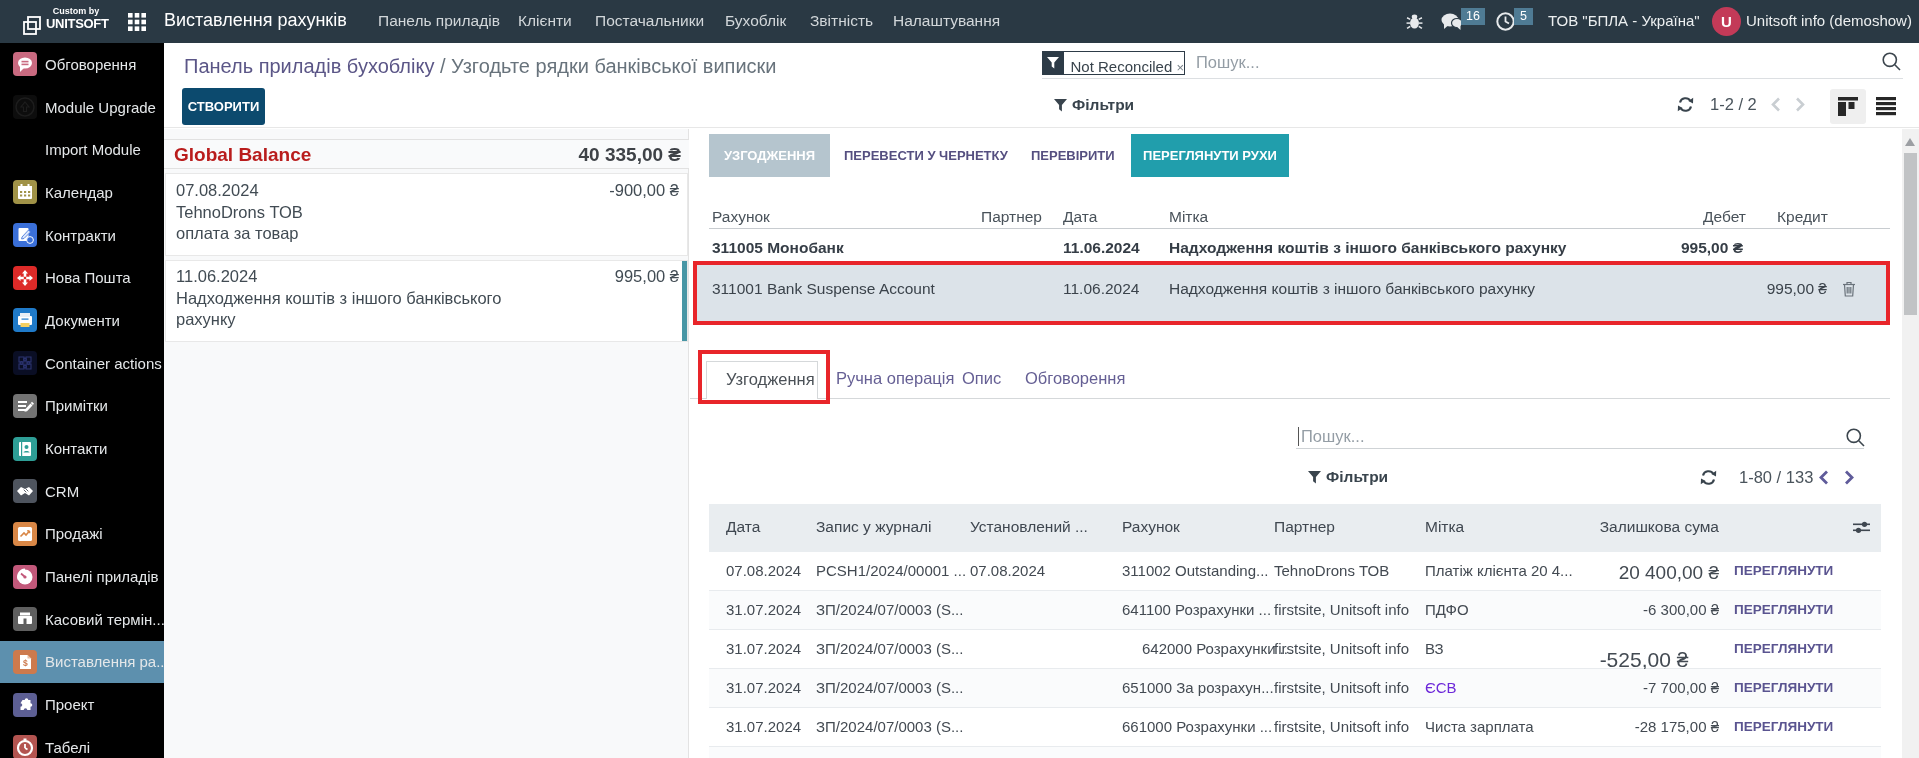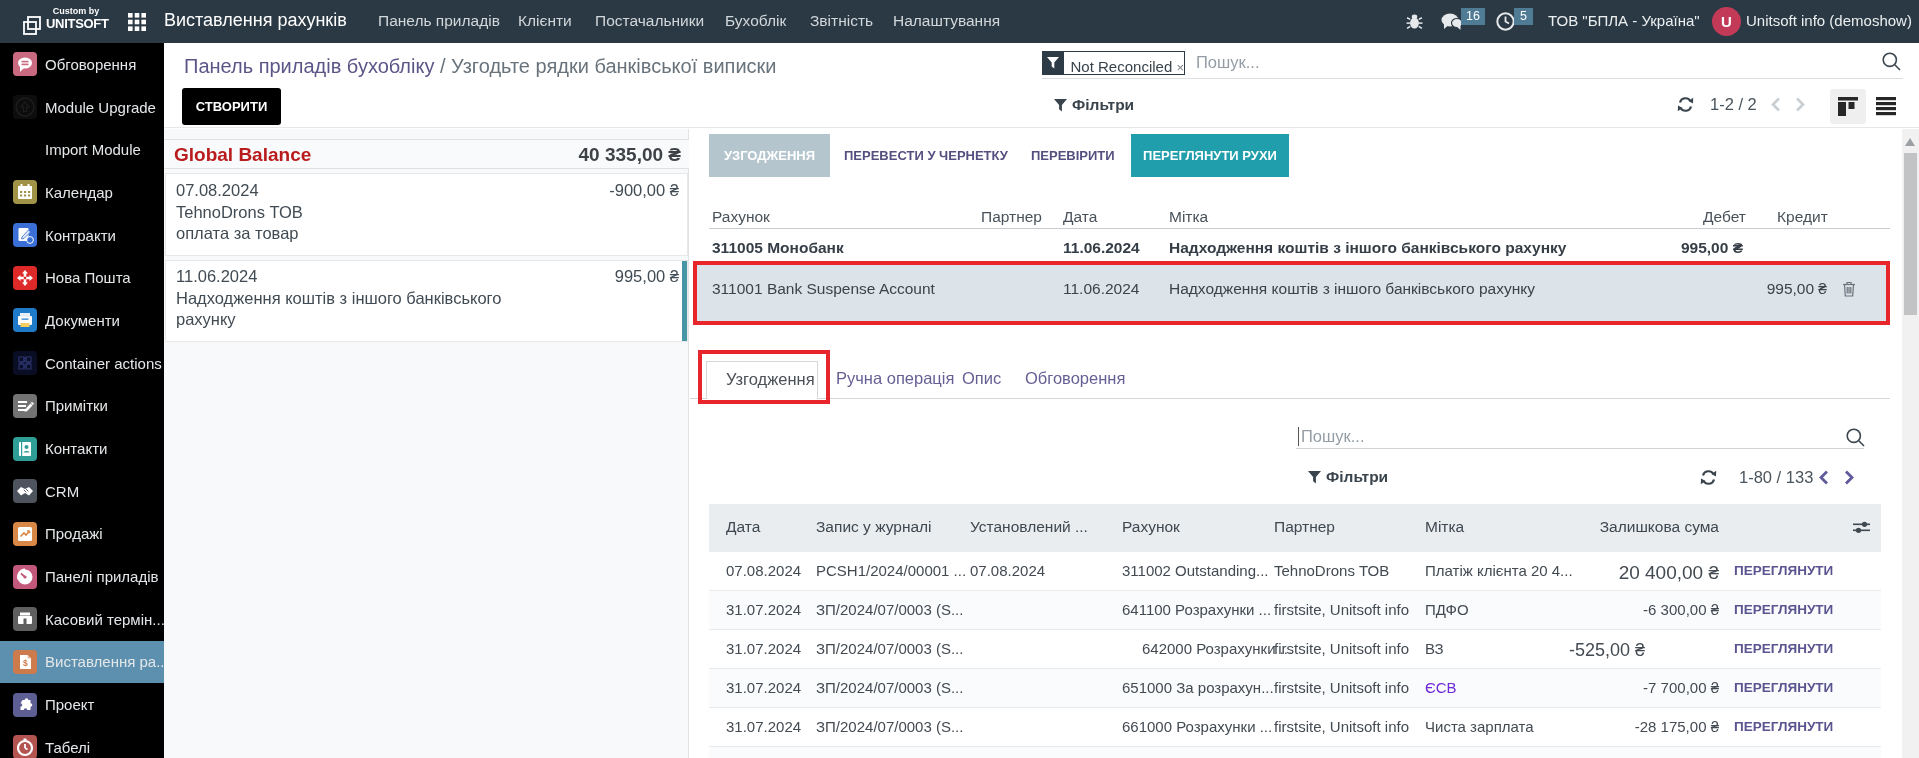--- a/index.html
+++ b/index.html
@@ -219,21 +219,21 @@
           <rect x="10.5" y="3.5" width="3" height="2.2" fill="#fff"></rect>
           <path d="M12 13 L12 9" stroke="#fff" stroke-width="1.8"></path>
           <path d="M12 13 L14.5 14.5" stroke="#fff" stroke-width="1.8"></path>
         </svg></div>
       <span>Табелі</span>
     </div>
   </div>
 
 <div id="controlpanel">
   <div class="abs" style="left:20px;top:12px;font-size:20px"><span style="color:#5b5687">Панель приладів бухобліку</span><span style="color:#68737c"> / Узгодьте рядки банківської виписки</span></div>
-  <div class="abs" style="left:18px;top:45px;width:99px;height:37px;background:#000000;color:#fff;font-size:13px;font-weight:700;text-align:center;line-height:37px;border-radius:3px">СТВОРИТИ</div>
+  <div class="abs" style="left:18px;top:45px;width:83px;height:37px;background:#0c4a6e;color:#fff;font-size:13px;font-weight:700;text-align:center;line-height:37px;border-radius:3px">СТВОРИТИ</div>
 
   <div class="abs" style="left:878px;top:8px;width:143px;height:24px;border:1px solid #2d3b47;display:flex">
     <div style="width:24px;height:22px;background:#2d3b47;display:flex;align-items:center;justify-content:center">
       <svg width="12" height="12" viewBox="0 0 12 12">
           <path d="M0 0 H12 L7.3 5.5 V11.5 L4.7 9.5 V5.5 Z" fill="#fff"></path>
         </svg>
     </div>
     <div style="flex:1;font-size:15px;color:#38434c;line-height:30px;padding-left:7px;white-space:nowrap">Not Reconciled <span style="color:#767f87;font-size:13px">×</span></div>
   </div>
   <div class="abs" style="left:1032px;top:10px;font-size:16.5px;color:#949da5">Пошук...</div>
@@ -402,21 +402,21 @@
         <div class="abs" style="left:860px;top:10px;width:150px;text-align:right;font-size:15px;color:#434a52;white-space:nowrap">-6 300,00 ₴</div>
         <div class="abs" style="left:1025px;top:11px;font-size:13.5px;font-weight:700;color:#5a5490">ПЕРЕГЛЯНУТИ</div>
       </div>
       <div class="abs" style="left:19px;top:501px;width:1172px;height:39px;background:#fff;border-bottom:1px solid #e8ebee">
         <div class="abs" style="left:17px;top:10px;font-size:15px;color:#434a52">31.07.2024</div>
         <div class="abs" style="left:107px;top:10px;font-size:15px;color:#434a52">ЗП/2024/07/0003 (S...</div>
         <div class="abs" style="left:261px;top:10px;font-size:15px;color:#434a52"></div>
         <div class="abs" style="left:433px;top:10px;font-size:15px;color:#434a52">642000 Розрахунки ...</div>
         <div class="abs" style="left:565px;top:10px;font-size:15px;color:#434a52">firstsite, Unitsoft info</div>
         <div class="abs" style="left:716px;top:10px;font-size:15px;color:#434a52">ВЗ</div>
-        <div class="abs" style="left:860px;top:10px;width:150px;text-align:left;font-size:18px;color:#434a52;white-space:nowrap">-525,00 ₴</div>
+        <div class="abs" style="left:860px;top:18px;width:150px;text-align:center;font-size:21px;color:#434a52;white-space:nowrap">-525,00 ₴</div>
         <div class="abs" style="left:1025px;top:11px;font-size:13.5px;font-weight:700;color:#5a5490">ПЕРЕГЛЯНУТИ</div>
       </div>
       <div class="abs" style="left:19px;top:540px;width:1172px;height:39px;background:#fafbfc;border-bottom:1px solid #e8ebee">
         <div class="abs" style="left:17px;top:10px;font-size:15px;color:#434a52">31.07.2024</div>
         <div class="abs" style="left:107px;top:10px;font-size:15px;color:#434a52">ЗП/2024/07/0003 (S...</div>
         <div class="abs" style="left:261px;top:10px;font-size:15px;color:#434a52"></div>
         <div class="abs" style="left:413px;top:10px;font-size:15px;color:#434a52">651000 За розрахун...</div>
         <div class="abs" style="left:565px;top:10px;font-size:15px;color:#434a52">firstsite, Unitsoft info</div>
         <div class="abs" style="left:716px;top:10px;font-size:15px;color:#6d28d9">ЄСВ</div>
         <div class="abs" style="left:860px;top:10px;width:150px;text-align:right;font-size:15px;color:#434a52;white-space:nowrap">-7 700,00 ₴</div>

